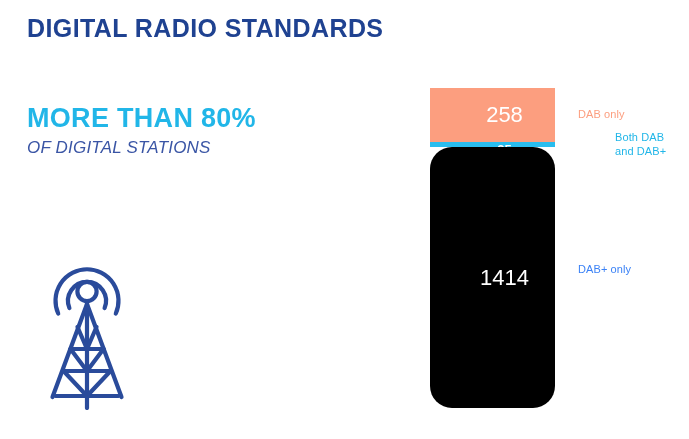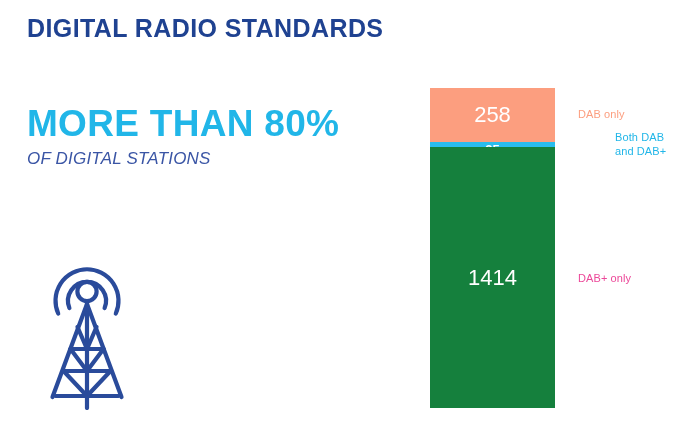--- a/index.html
+++ b/index.html
@@ -33,21 +33,21 @@
   }
 
   
   #copy-block {
     position: absolute;
     left: 27px;
     top: 104px;
     width: 340px;
   }
   .headline {
-    font-size: 37px;
+    font-size: 27px;
     font-weight: bold;
     color: #21B6E8;
     letter-spacing: 0.3px;
     line-height: 1.08;
     white-space: nowrap;
   }
   .subline {
     font-size: 17px;
     font-weight: normal;
     color: #3A55A5;
@@ -83,29 +83,31 @@
     width: 100%;
     box-sizing: border-box;
   }
   #seg-dab-only {
     background: #FC9E7F;
   }
   #seg-both {
     background: #29BDEE;
   }
   #seg-dabplus-only {
-    background: #15803d;
+    background: #000000;
+    border-radius: 22px;
   }
   .seg-value {
     position: absolute;
     left: 0;
     width: 100%;
     text-align: center;
     color: #ffffff;
     font-weight: normal;
+    padding-left: 12px;
   }
   #value-dab-only {
     top: 50%;
     transform: translateY(-50%);
     font-size: 22px;
   }
   #value-both {
     top: 0px;
     font-size: 13px;
     font-weight: bold;
@@ -128,22 +130,22 @@
   }
   #legend-dab-only {
     top: 108px;
     color: #FC9E7F;
   }
   #legend-both {
     top: 131px;
     color: #21B6E8;
   }
   #legend-dabplus-only {
-    top: 272px;
-    color: #ec4899;
+    top: 263px;
+    color: #3b82f6;
   }
   .legend-line { display: block; margin-left: 37px; }
 </style>
 </head>
 <body>
 
 <div id="infographic">
 
   <div id="title">DIGITAL RADIO STANDARDS</div>
 

